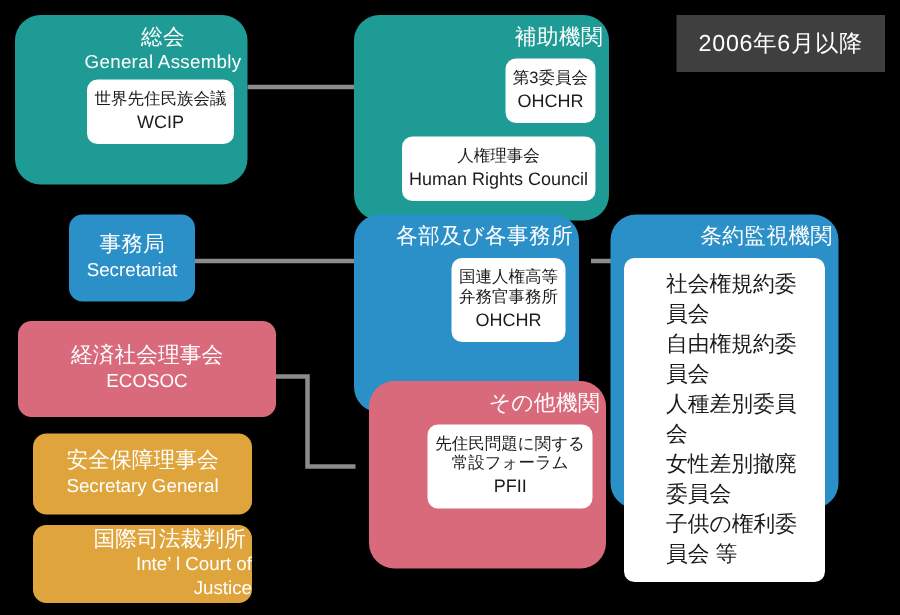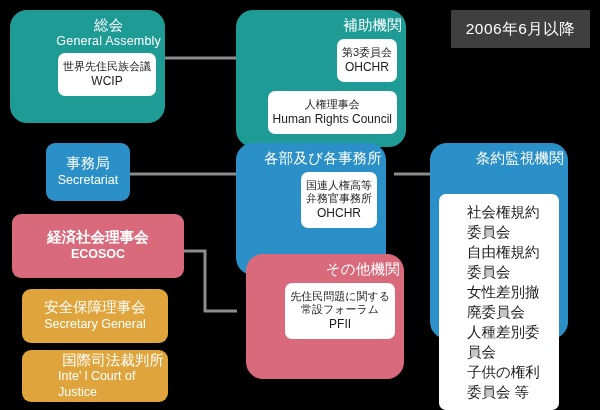--- a/index.html
+++ b/index.html
@@ -82,21 +82,21 @@
   .solidbox {
     position: absolute;
     box-sizing: border-box;
     border-radius: 9px;
     z-index: 2;
     display: flex;
     flex-direction: column;
     justify-content: center;
     align-items: center;
     color: #ffffff;
-    text-align: left;
+    text-align: right;
   }
   .solidbox .jp { font-size: 14.5px; line-height: 1.2; display:block; }
   .solidbox .en { font-size: 12.5px; line-height: 1.25; display:block; }
 
   
   #date-badge {
     position: absolute;
     left: 451px; top: 10px;
     width: 139px; height: 38px;
     background: #3f3f3f;
@@ -111,21 +111,21 @@
 
   
   #box-general-assembly { left: 10px;  top: 10px;  width: 155px; height: 113px; }
   #box-subsidiary       { left: 236px; top: 10px;  width: 170px; height: 137px; }
   #box-secretariat      { left: 46px;  top: 143px; width: 84px;  height: 58px; }
   #box-ecosoc           { left: 12px;  top: 214px; width: 172px; height: 64px; }
   #box-security-council { left: 22px;  top: 289px; width: 146px; height: 54px; }
   #box-icj              { left: 22px;  top: 350px; width: 146px; height: 52px; padding-left: 36px; }
   #box-departments      { left: 236px; top: 143px; width: 150px; height: 132px; }
   #box-other-bodies     { left: 236px; top: 254px; width: 158px; height: 125px; margin-left: 10px; }
-  #box-treaty-bodies    { left: 430px; top: 143px; width: 138px; height: 196px; gap: 22px; }
+  #box-treaty-bodies    { left: 407px; top: 143px; width: 152px; height: 196px; }
 </style>
 </head>
 <body>
 
 <div id="stage">
 
   <svg id="connectors" viewBox="0 0 600 410" width="600" height="410" aria-hidden="true">
     <g stroke="#8c8c8c" stroke-width="3" fill="none" stroke-linecap="butt">
       <line x1="165" y1="58" x2="237" y2="58"></line>
       <line x1="130" y1="174" x2="237" y2="174"></line>
@@ -161,21 +161,21 @@
       <span class="jp">人権理事会</span>
       <span class="en">Human Rights Council</span>
     </div>
   </div>
 
   <div class="solidbox" id="box-secretariat" style="background:#2b90c8;">
     <span class="jp">事務局</span>
     <span class="en">Secretariat</span>
   </div>
 
-  <div class="solidbox" id="box-ecosoc" style="background:#d96a7c;font-weight:bold;">
+  <div class="solidbox" id="box-ecosoc" style="background:#d96a7c;">
     <span class="jp">経済社会理事会</span>
     <span class="en">ECOSOC</span>
   </div>
 
   <div class="solidbox" id="box-security-council" style="background:#dfa53c;">
     <span class="jp">安全保障理事会</span>
     <span class="en">Secretary General</span>
   </div>
 
   <div class="solidbox" id="box-icj" style="background:#dfa53c;">
@@ -205,19 +205,19 @@
     </div>
   </div>
 
   <div class="group blue" id="box-treaty-bodies">
     <div class="group-title">
       <span class="jp">条約監視機関</span>
     </div>
     <div class="card list">
       <span class="jp">社会権規約委員会</span>
       <span class="jp">自由権規約委員会</span>
+      <span class="jp">人種差別委員会</span>
       <span class="jp">女性差別撤廃委員会</span>
-      <span class="jp">人種差別委員会</span>
       <span class="jp">子供の権利委員会 等</span>
     </div>
   </div>
 
 </div>
 
 </body></html>

